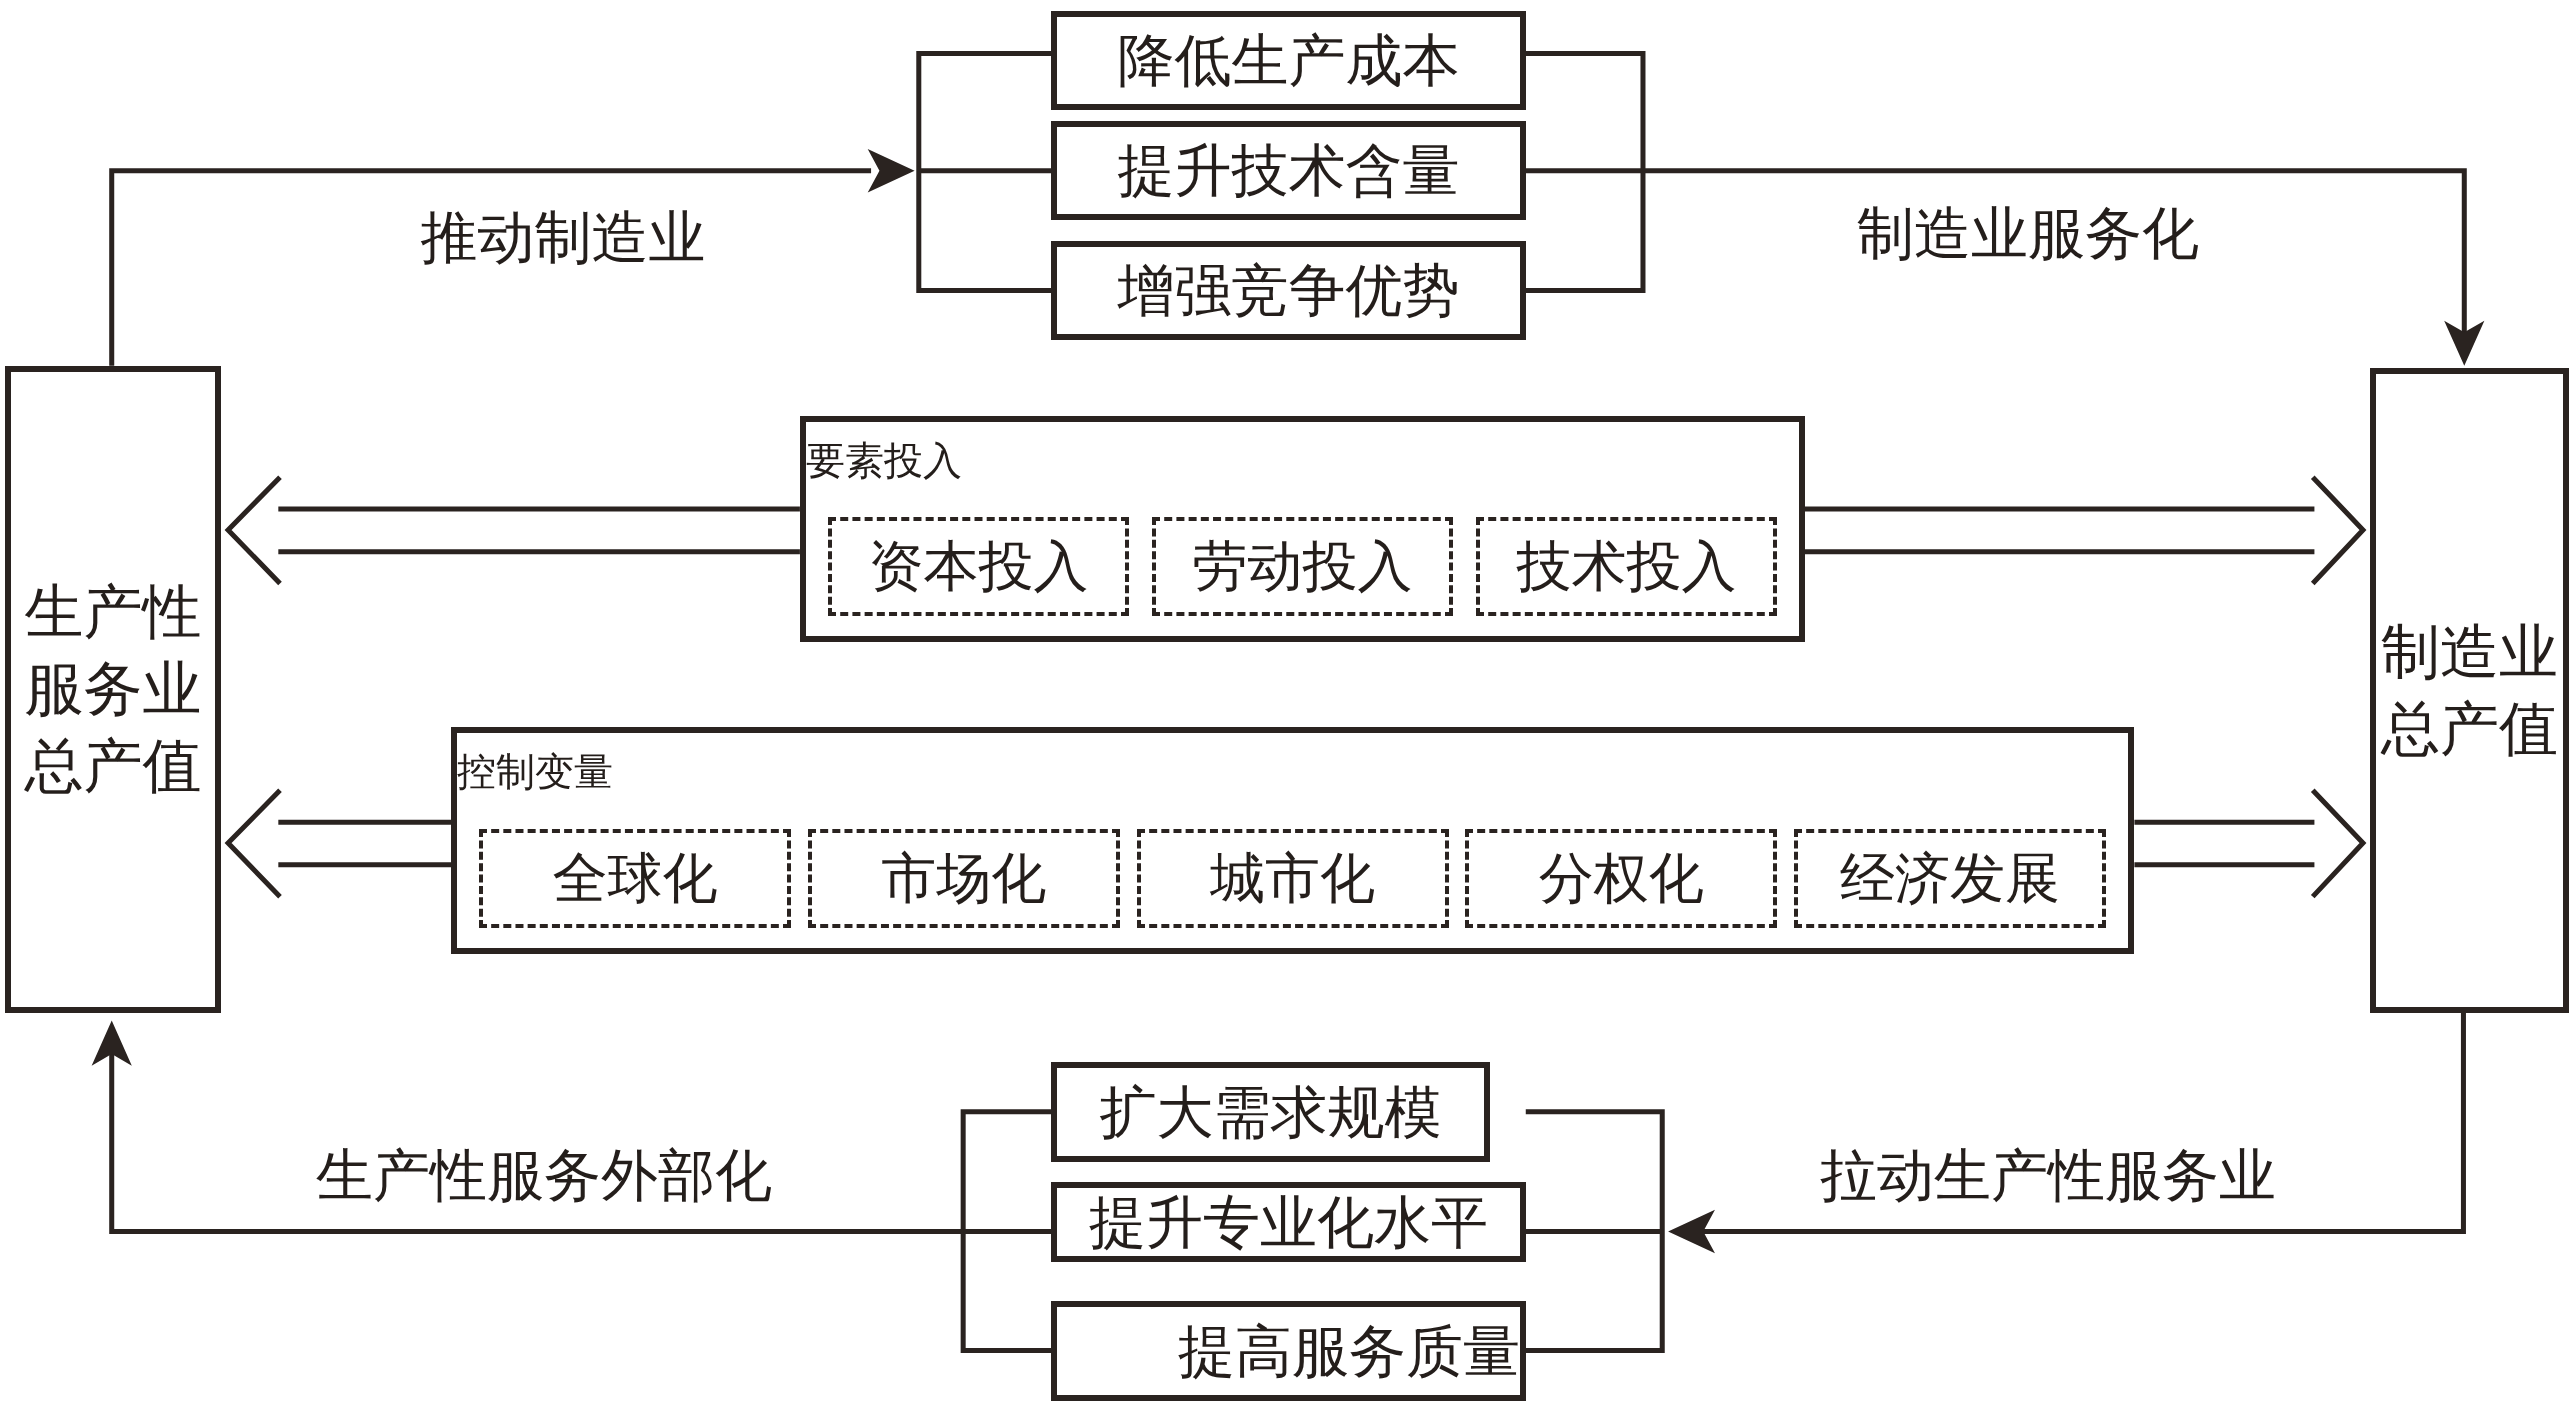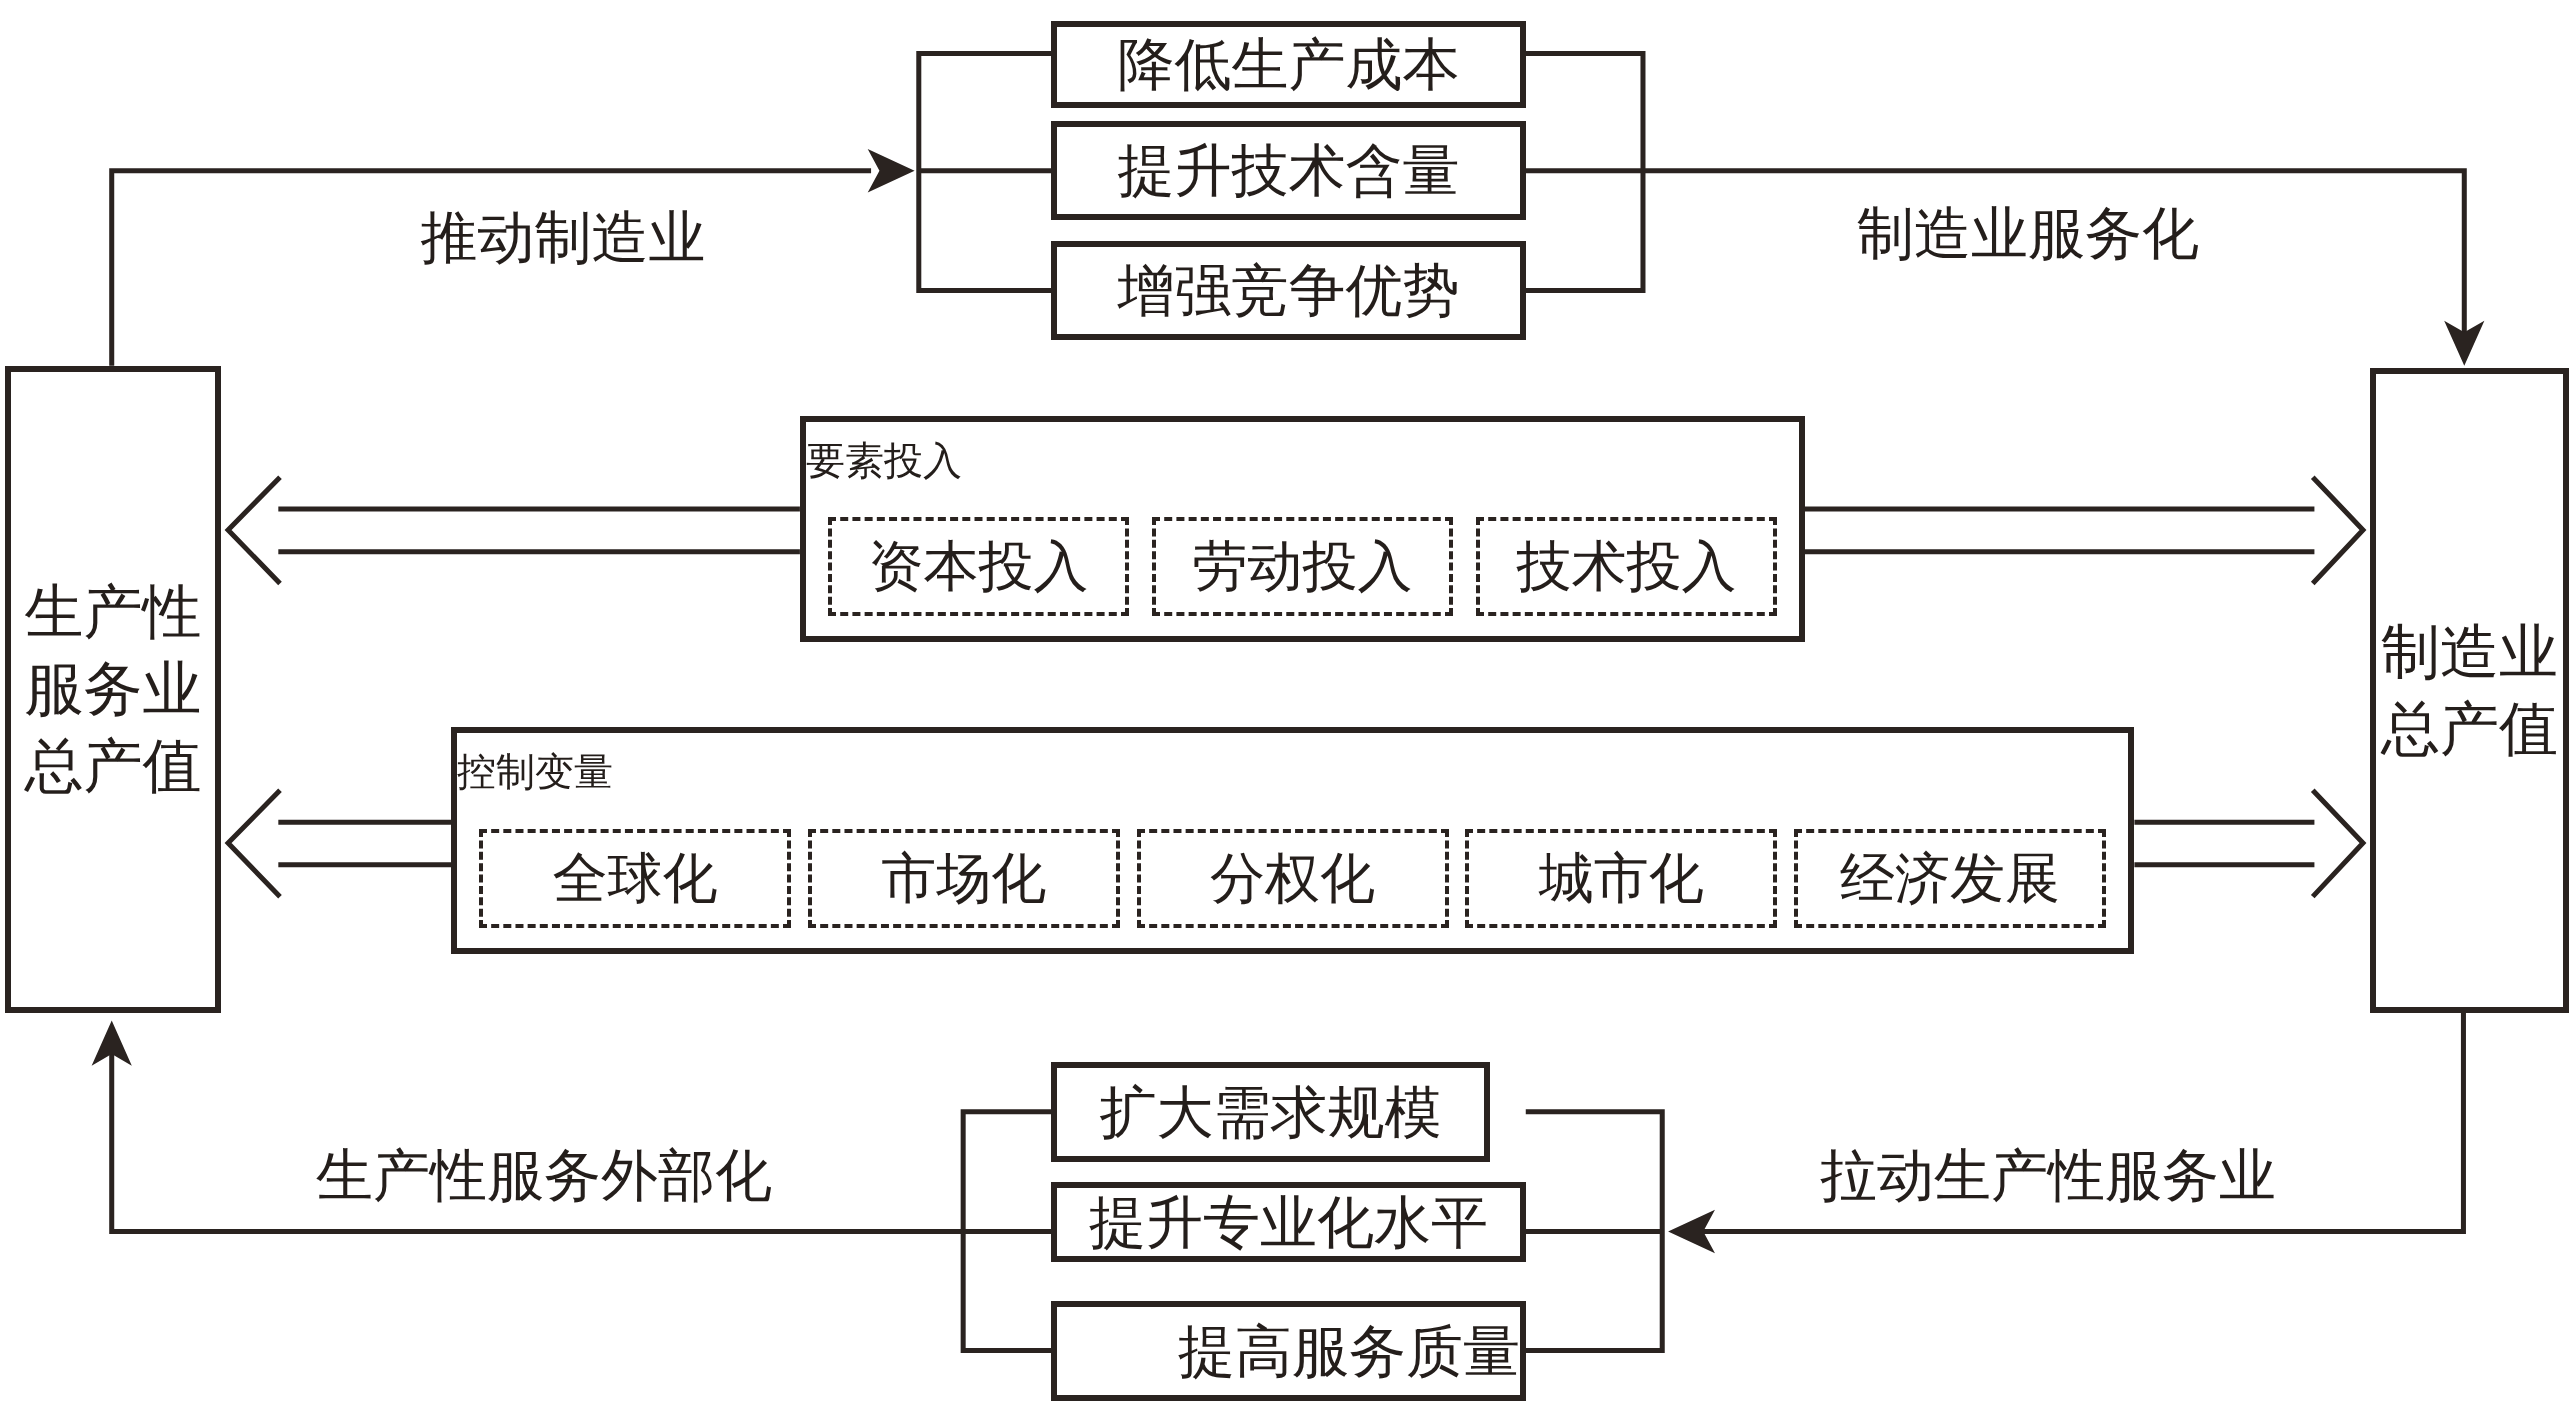--- a/index.html
+++ b/index.html
@@ -129,21 +129,21 @@
     <span>生产性
 服务业
 总产值</span>
   </div>
 
   <div class="node side-node" style="left:2370px; top:368px; width:199px; height:645px;">
     <span>制造业
 总产值</span>
   </div>
 
-  <div class="node small-node" style="left:1051px; top:21px; width:475px; height:87px;">
+  <div class="node small-node" style="left:1051px; top:11px; width:475px; height:99px;">
     <span>降低生产成本</span>
   </div>
   <div class="node small-node" style="left:1051px; top:121px; width:475px; height:99px;">
     <span>提升技术含量</span>
   </div>
   <div class="node small-node" style="left:1051px; top:241px; width:475px; height:99px;">
     <span>增强竞争优势</span>
   </div>
 
   <div class="node small-node" style="left:1051px; top:1062px; width:439px; height:100px;justify-content:center;">
@@ -174,24 +174,24 @@
   <div class="group" style="left:451px; top:727px; width:1683px; height:227px;">
     <div class="group-title">控制变量</div>
     <div class="group-items">
       <div class="dashed-item control-item">
         <span>全球化</span>
       </div>
       <div class="dashed-item control-item">
         <span>市场化</span>
       </div>
       <div class="dashed-item control-item">
+        <span>城市化</span>
+      </div>
+      <div class="dashed-item control-item">
         <span>分权化</span>
-      </div>
-      <div class="dashed-item control-item">
-        <span>城市化</span>
       </div>
       <div class="dashed-item control-item">
         <span>经济发展</span>
       </div>
     </div>
   </div>
 
   <div class="flow-label" style="left:563px; top:209px;">推动制造业</div>
   <div class="flow-label" style="left:2028px; top:205px;">制造业服务化</div>
   <div class="flow-label" style="left:544px; top:1147px;">生产性服务外部化</div>

